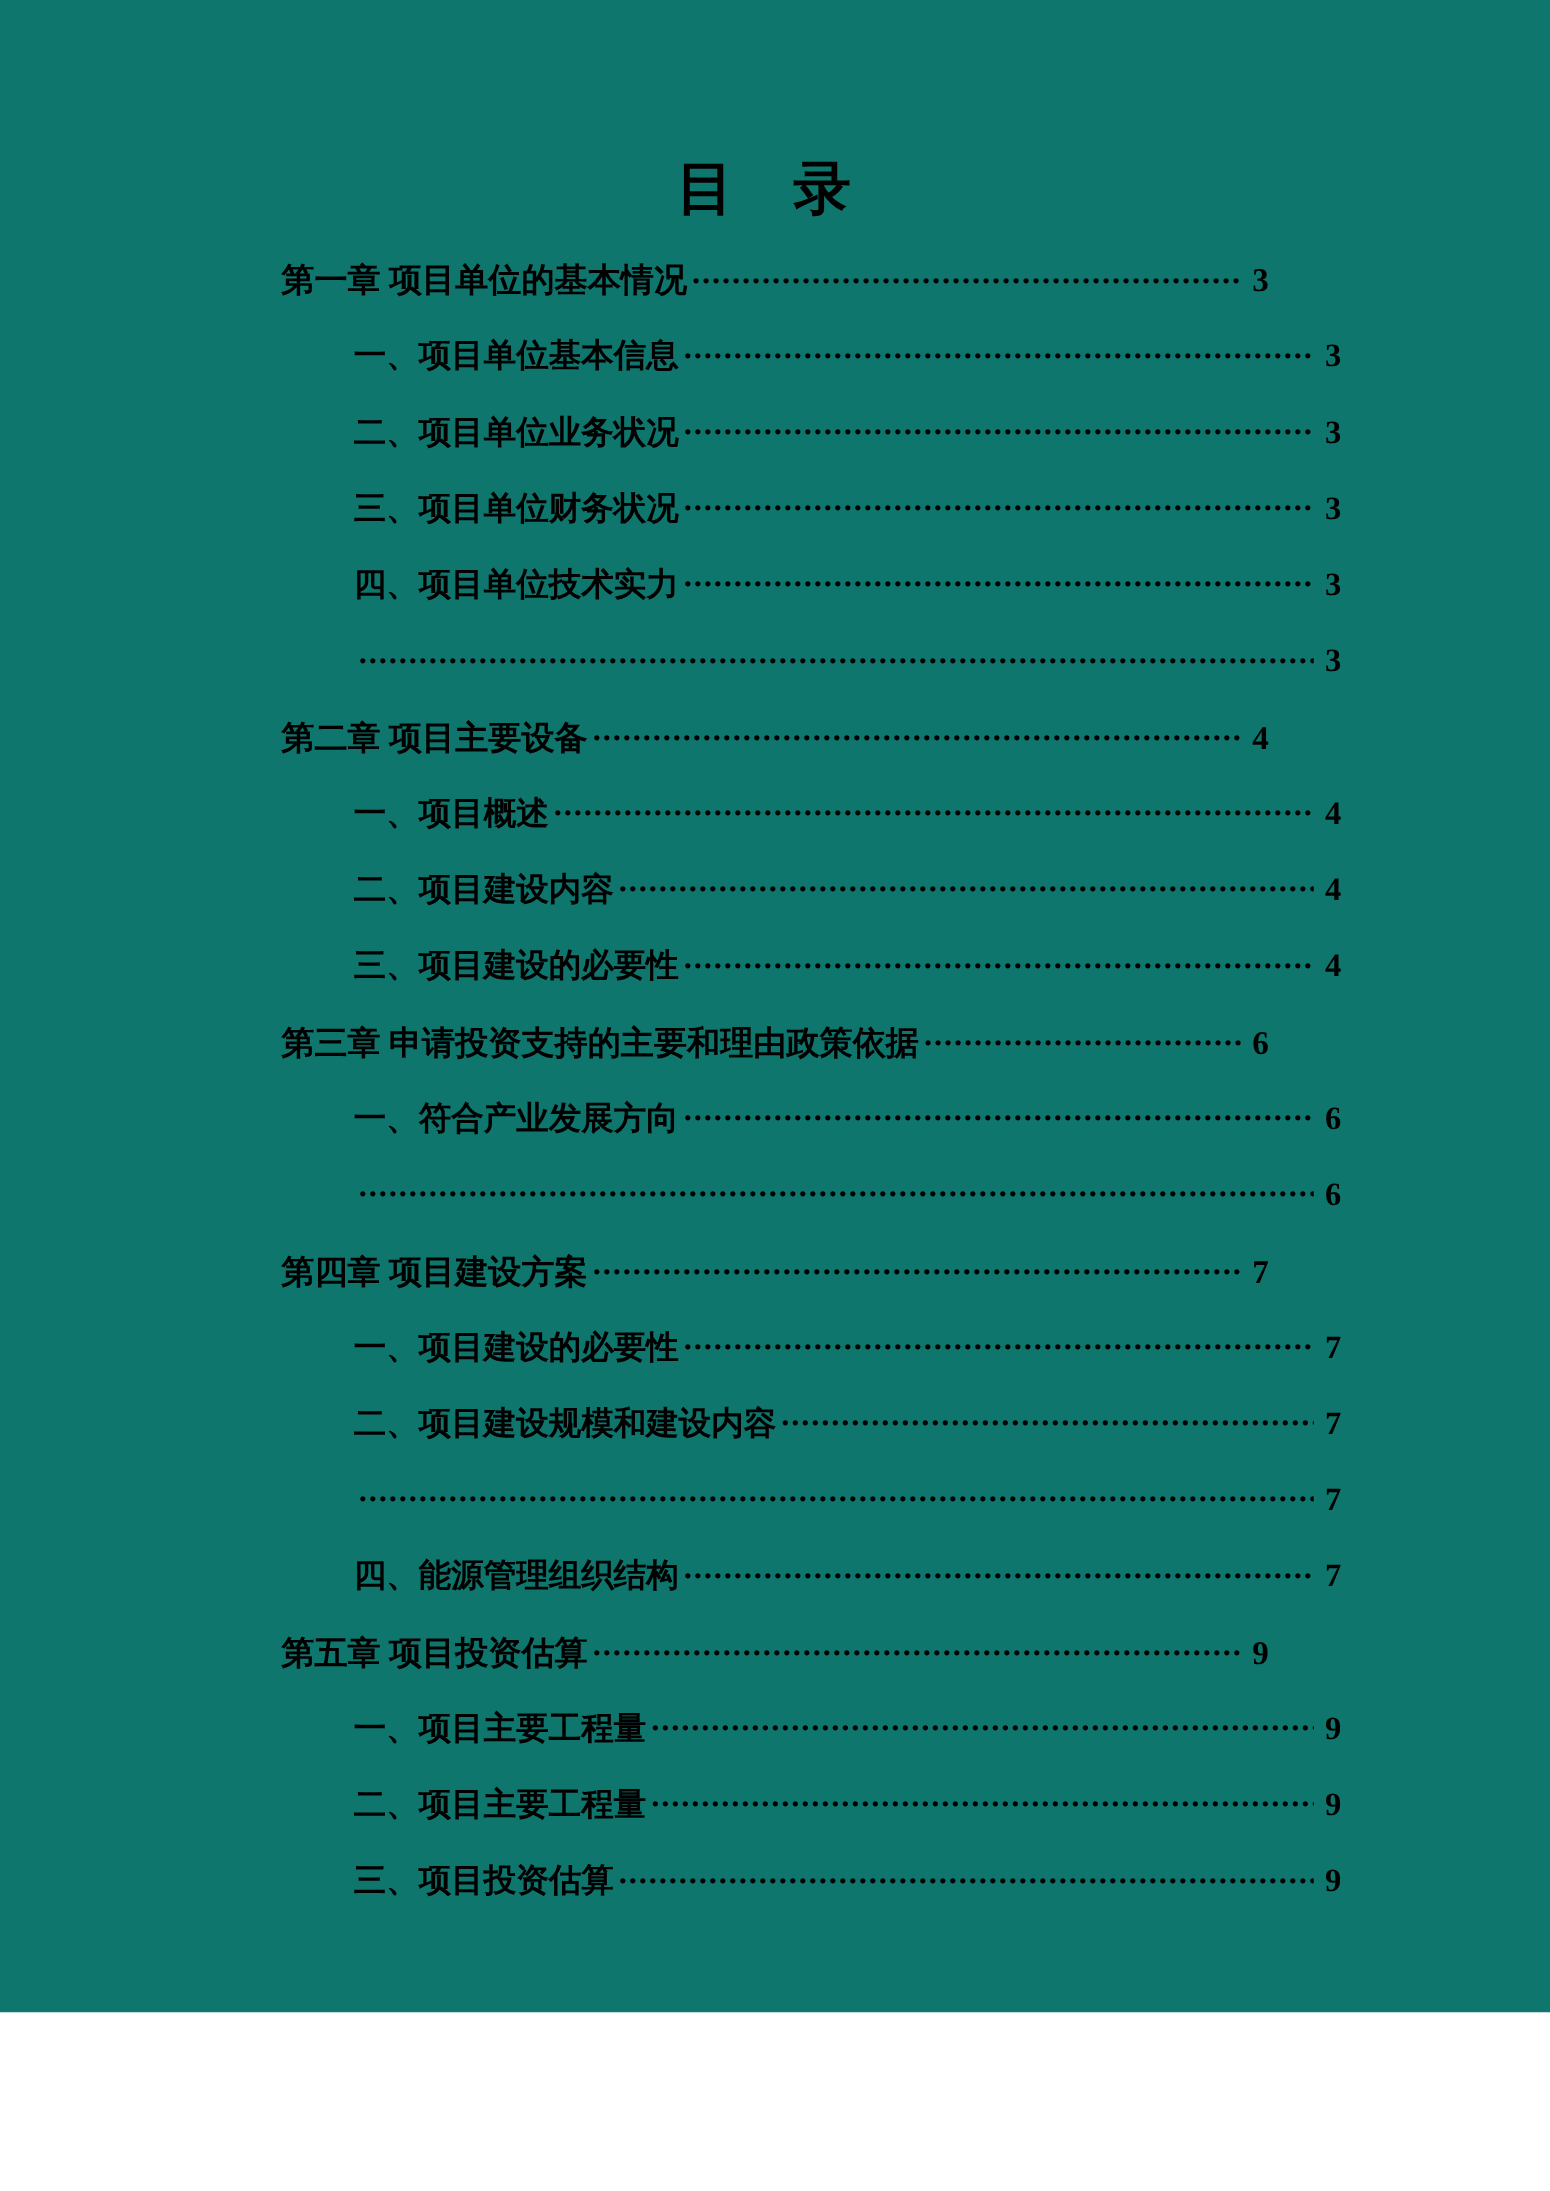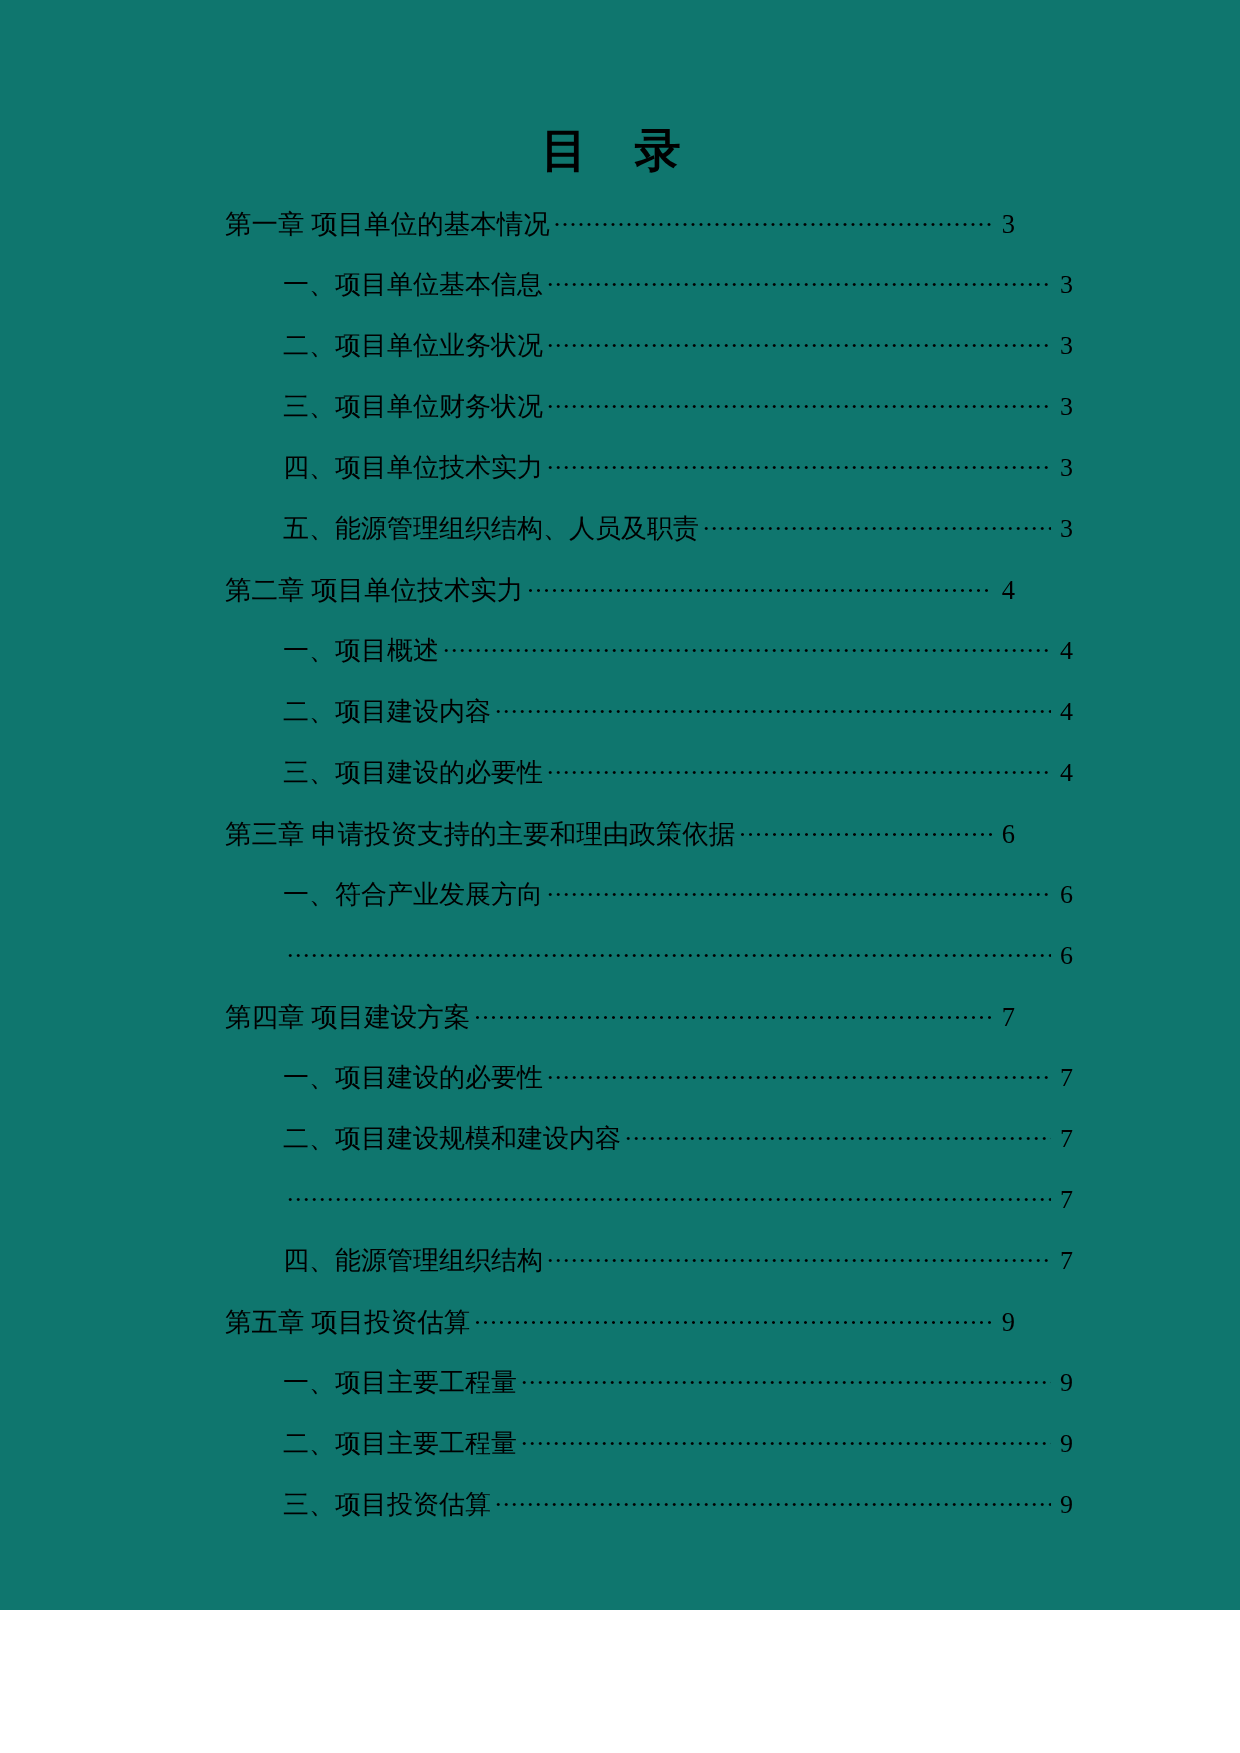--- a/index.html
+++ b/index.html
@@ -23,20 +23,21 @@
     font-weight: bold;
     letter-spacing: 18px;
     padding-top: 120px;
     padding-bottom: 18px;
     font-family: "Liberation Serif", "DejaVu Serif", serif;
   }
   .toc {
     margin: 0 auto;
     width: 790px;
     padding-top: 6px;
+    font-weight: bold;
   }
   .toc-entry {
     display: flex;
     align-items: baseline;
     width: 100%;
     font-size: 26px;
     line-height: 1.0;
     margin-bottom: 30px;
     white-space: nowrap;
   }
@@ -100,26 +101,25 @@
         <span class="toc-label">三、项目单位财务状况</span>
         <span class="toc-dots"></span>
         <span class="toc-page">3</span>
       </div>
       <div class="toc-entry level-2">
         <span class="toc-label">四、项目单位技术实力</span>
         <span class="toc-dots"></span>
         <span class="toc-page">3</span>
       </div>
       <div class="toc-entry level-2">
-        <span class="toc-label">五、能源管理组织结构、人员及职责</span>
         <span class="toc-dots"></span>
         <span class="toc-page">3</span>
       </div>
       <div class="toc-entry level-1">
-        <span class="toc-label">第二章  项目单位技术实力</span>
+        <span class="toc-label">第二章  项目主要设备</span>
         <span class="toc-dots"></span>
         <span class="toc-page">4</span>
       </div>
       <div class="toc-entry level-2">
         <span class="toc-label">一、项目概述</span>
         <span class="toc-dots"></span>
         <span class="toc-page">4</span>
       </div>
       <div class="toc-entry level-2">
         <span class="toc-label">二、项目建设内容</span>

